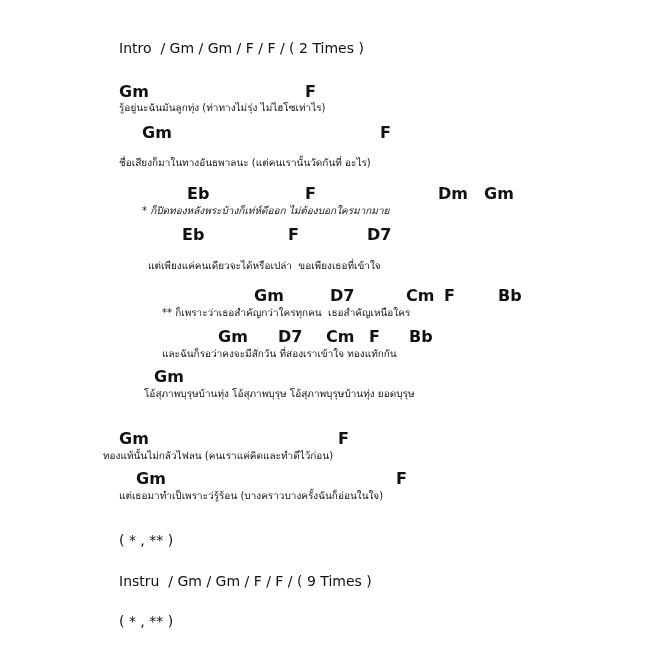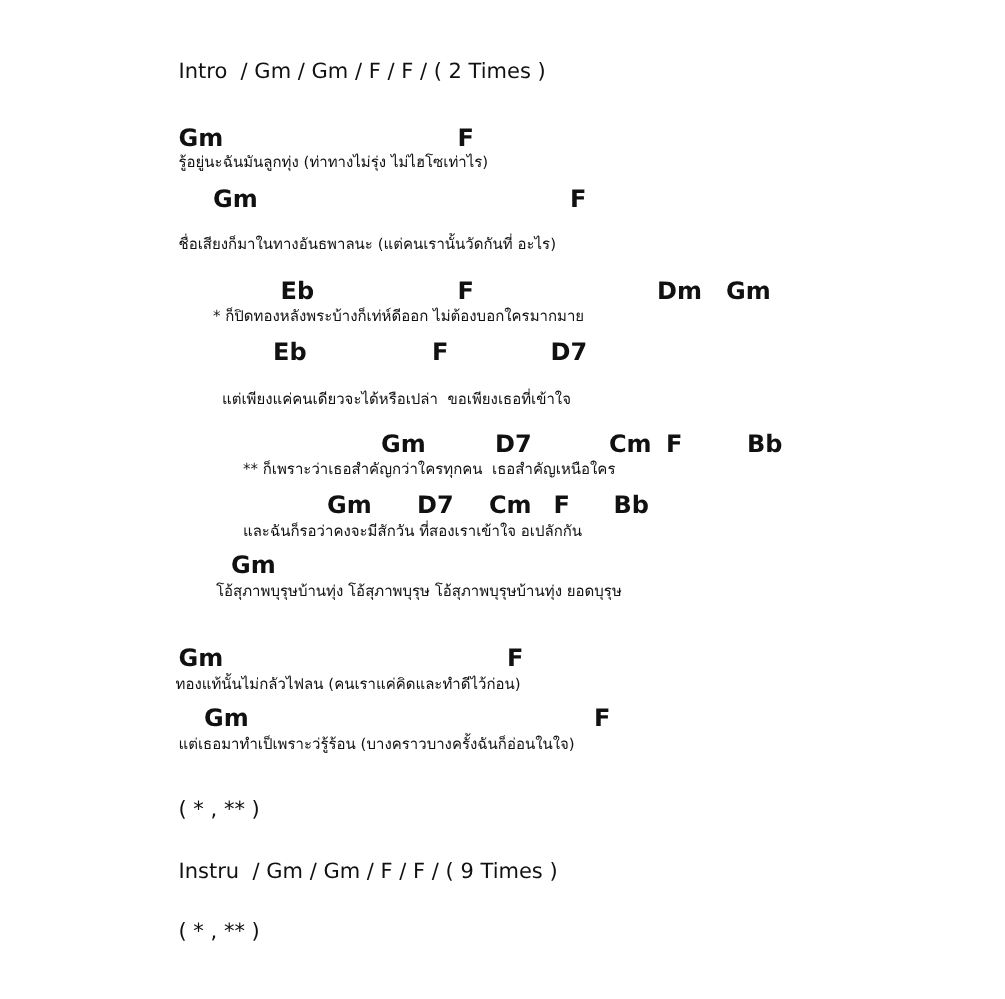--- a/index.html
+++ b/index.html
@@ -20,42 +20,42 @@
       <div class="line chord" style="left: 119px; top: 82px;">Gm</div>
       <div class="line chord" style="left: 305px; top: 82px;">F</div>
       <div class="line lyric" style="left: 119px; top: 100px;">รู้อยู่นะฉันมันลูกทุ่ง (ท่าทางไม่รุ่ง ไม่ไฮโซเท่าไร)</div>
       <div class="line chord" style="left: 142px; top: 123px;">Gm</div>
       <div class="line chord" style="left: 380px; top: 123px;">F</div>
       <div class="line lyric" style="left: 119px; top: 155px;">ชื่อเสียงก็มาในทางอันธพาลนะ (แต่คนเรานั้นวัดกันที่ อะไร)</div>
       <div class="line chord" style="left: 187px; top: 184px;">Eb</div>
       <div class="line chord" style="left: 305px; top: 184px;">F</div>
       <div class="line chord" style="left: 398px; top: 184px; margin-left: 40px;">Dm</div>
       <div class="line chord" style="left: 484px; top: 184px;">Gm</div>
-      <div class="line lyric" style="left: 142px; top: 203px;">* ก็ปิดทองหลังพระบ้างก็เท่ห์ดีออก ไม่ต้องบอกใครมากมาย</div>
+      <div class="line lyric" style="left: 142px; top: 203px; font-style: italic;">* ก็ปิดทองหลังพระบ้างก็เท่ห์ดีออก ไม่ต้องบอกใครมากมาย</div>
       <div class="line chord" style="left: 182px; top: 225px;">Eb</div>
       <div class="line chord" style="left: 288px; top: 225px;">F</div>
       <div class="line chord" style="left: 367px; top: 225px;">D7</div>
       <div class="line lyric" style="left: 148px; top: 258px;">แต่เพียงแค่คนเดียวจะได้หรือเปล่า  ขอเพียงเธอที่เข้าใจ</div>
       <div class="line chord" style="left: 254px; top: 286px;">Gm</div>
       <div class="line chord" style="left: 330px; top: 286px;">D7</div>
       <div class="line chord" style="left: 406px; top: 286px;">Cm</div>
       <div class="line chord" style="left: 444px; top: 286px;">F</div>
       <div class="line chord" style="left: 498px; top: 286px;">Bb</div>
       <div class="line lyric" style="left: 162px; top: 305px;">** ก็เพราะว่าเธอสำคัญกว่าใครทุกคน  เธอสำคัญเหนือใคร</div>
       <div class="line chord" style="left: 218px; top: 327px;">Gm</div>
       <div class="line chord" style="left: 278px; top: 327px;">D7</div>
       <div class="line chord" style="left: 326px; top: 327px;">Cm</div>
       <div class="line chord" style="left: 369px; top: 327px;">F</div>
       <div class="line chord" style="left: 409px; top: 327px;">Bb</div>
-      <div class="line lyric" style="left: 162px; top: 346px;">และฉันก็รอว่าคงจะมีสักวัน ที่สองเราเข้าใจ อเปลักกัน</div>
+      <div class="line lyric" style="left: 162px; top: 346px;">และฉันก็รอว่าคงจะมีสักวัน ที่สองเราเข้าใจ ทองแทักกัน</div>
       <div class="line chord" style="left: 154px; top: 367px;">Gm</div>
       <div class="line lyric" style="left: 144px; top: 386px;">โอ้สุภาพบุรุษบ้านทุ่ง โอ้สุภาพบุรุษ โอ้สุภาพบุรุษบ้านทุ่ง ยอดบุรุษ</div>
       <div class="line chord" style="left: 119px; top: 429px;">Gm</div>
       <div class="line chord" style="left: 338px; top: 429px;">F</div>
-      <div class="line lyric" style="left: 117px; top: 448px;">ทองแท้นั้นไม่กลัวไฟลน (คนเราแค่คิดและทำดีไว้ก่อน)</div>
+      <div class="line lyric" style="left: 103px; top: 448px;">ทองแท้นั้นไม่กลัวไฟลน (คนเราแค่คิดและทำดีไว้ก่อน)</div>
       <div class="line chord" style="left: 136px; top: 469px;">Gm</div>
       <div class="line chord" style="left: 396px; top: 469px;">F</div>
       <div class="line lyric" style="left: 119px; top: 488px;">แต่เธอมาทำเป็เพราะว่รู้ร้อน (บางคราวบางครั้งฉันก็อ่อนในใจ)</div>
     </div>
 
   <div class="line heading" style="left:119px; top:532px;">( * , ** )</div>
   <div class="line heading" style="left:119px; top:573px;">Instru  / Gm / Gm / F / F / ( 9 Times )</div>
   <div class="line heading" style="left:119px; top:613px;">( * , ** )</div>
 </div>
 

